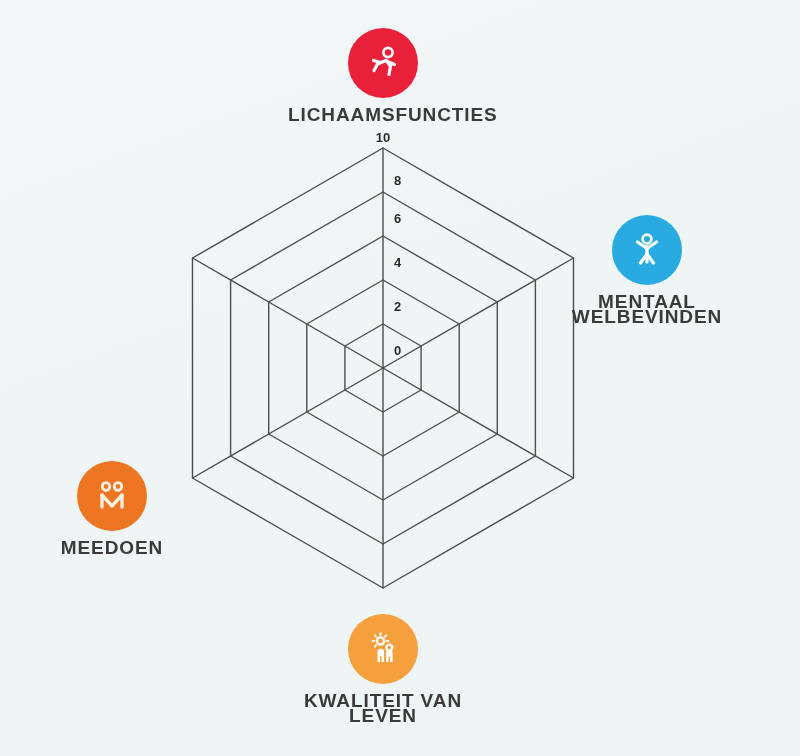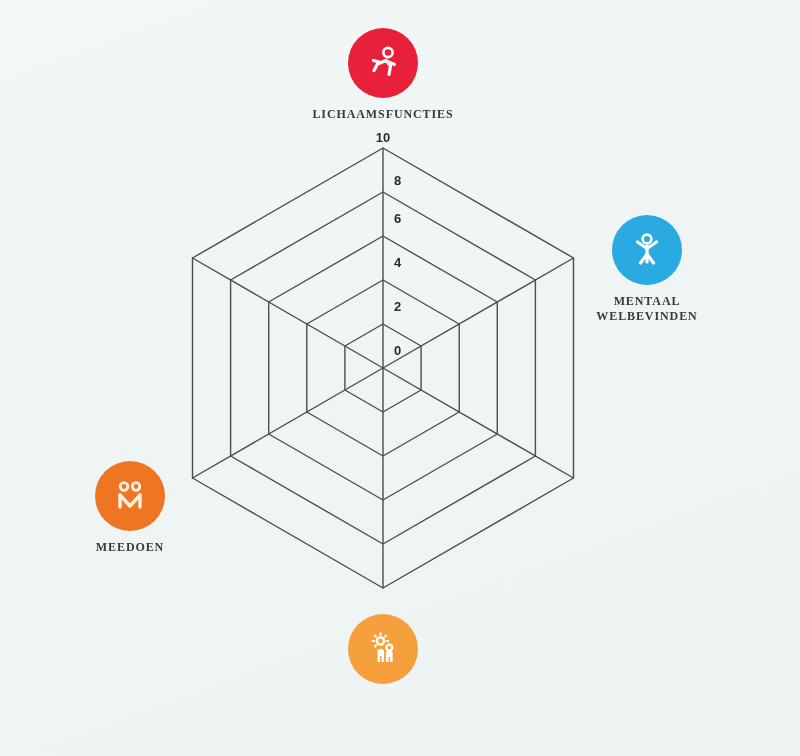--- a/index.html
+++ b/index.html
@@ -49,36 +49,36 @@
     margin: 0 auto 9px auto;
     display: flex;
     align-items: center;
     justify-content: center;
     box-sizing: border-box;
   }
   .cat-badge svg {
     display: block;
   }
   .cat-label {
-    font-family: Liberation Serif, serif;
-    font-size: 12px;
+    font-family: Liberation Sans, sans-serif;
+    font-size: 19px;
     font-weight: 700;
     letter-spacing: 0.9px;
     line-height: 15px;
     color: #3a3a3a;
     text-transform: uppercase;
     white-space: pre-line;
   }
 
   
   #node-lichaamsfuncties { left: 383px; top: 28px; }
   #node-mentaal-welbevinden { left: 647px; top: 215px; }
   #node-zingeving { left: 647px; top: 461px; }
   #node-kwaliteit-van-leven { left: 383px; top: 614px; }
-  #node-meedoen { left: 130px; top: 461px; }
+  #node-meedoen { left: 112px; top: 461px; }
   #node-dagelijks-functioneren { left: 119px; top: 215px; }
 
   .scale-tick {
     font-family: "Liberation Sans", sans-serif;
     font-size: 13px;
     font-weight: 700;
     fill: #2b2b2b;
   }
 </style>
 </head>
@@ -169,20 +169,21 @@
             <line x1="11.9" y1="17.6" x2="13.0" y2="16.4"></line>
           </g>
           <path d="M14.5 23 a3.3 3.3 0 0 1 6.6 0 L21.1 33 L18.5 33 L18.5 27 L17.1 27
                    L17.1 33 L14.5 33 Z" fill="#fff"></path>
           <path d="M23 24.5 a3.3 3.3 0 0 1 6.6 0 L29.6 33 L27 33 L27 28 L25.6 28
                    L25.6 33 L23 33 Z" fill="#fff"></path>
           <circle cx="26.3" cy="18.6" r="3" fill="none" stroke="#fff" stroke-width="2.4"></circle>
         </svg>
       </span>
     </div>
+    <div class="cat-label">KWALITEIT VAN LEVEN</div>
   </div>
 
   <div class="cat-node" id="node-meedoen">
     <div class="cat-badge" style="background:#ee7623">
       <span>
         <svg width="40" height="40" viewBox="0 0 40 40">
           <circle cx="14" cy="10.5" r="3.8" fill="none" stroke="#fdf0e2" stroke-width="2.8"></circle>
           <circle cx="26" cy="10.5" r="3.8" fill="none" stroke="#fdf0e2" stroke-width="2.8"></circle>
           <path d="M10 19 L10 31" fill="none" stroke="#fdf0e2" stroke-width="3.4" stroke-linecap="round"></path>
           <path d="M30 19 L30 31" fill="none" stroke="#fdf0e2" stroke-width="3.4" stroke-linecap="round"></path>

